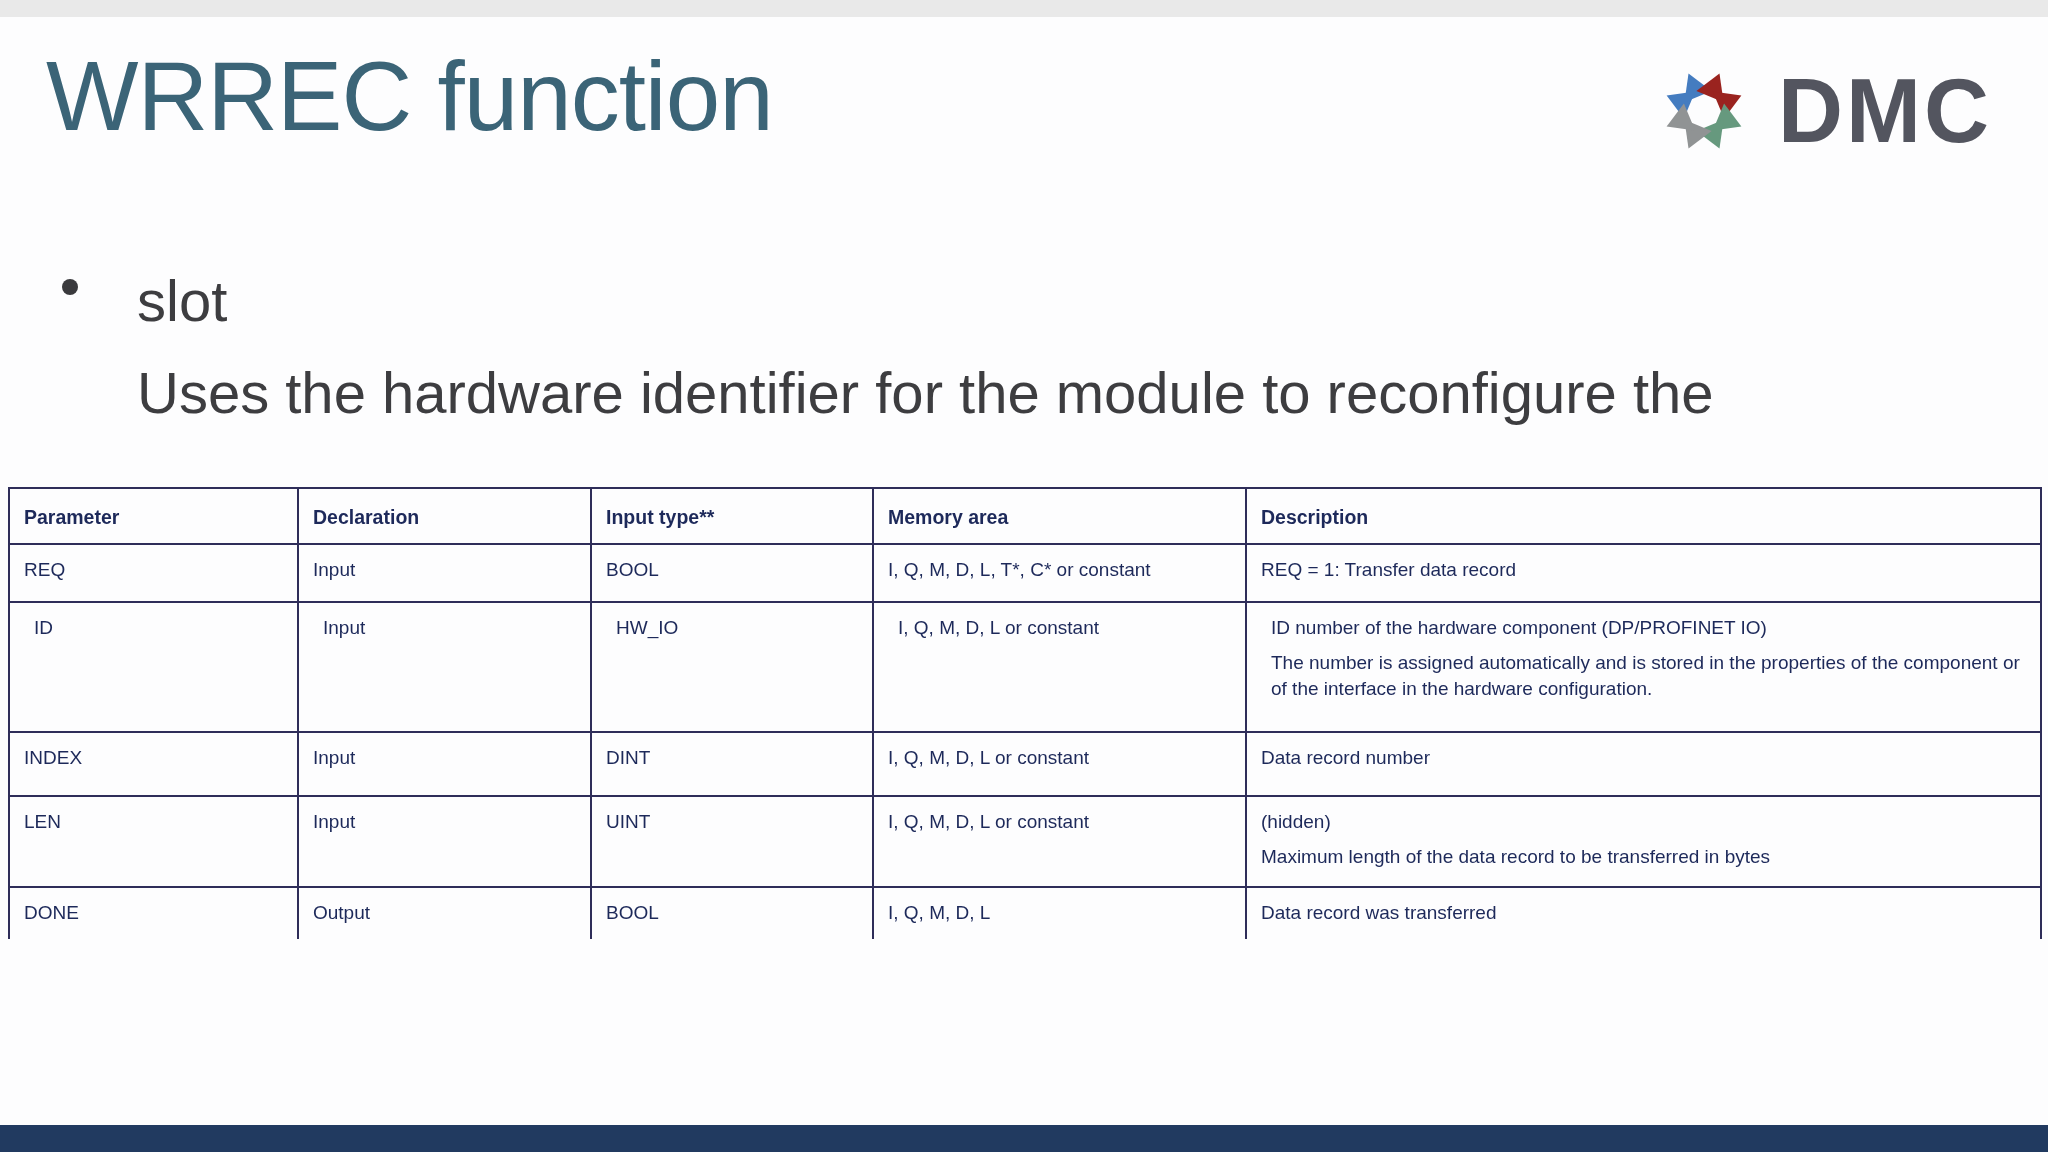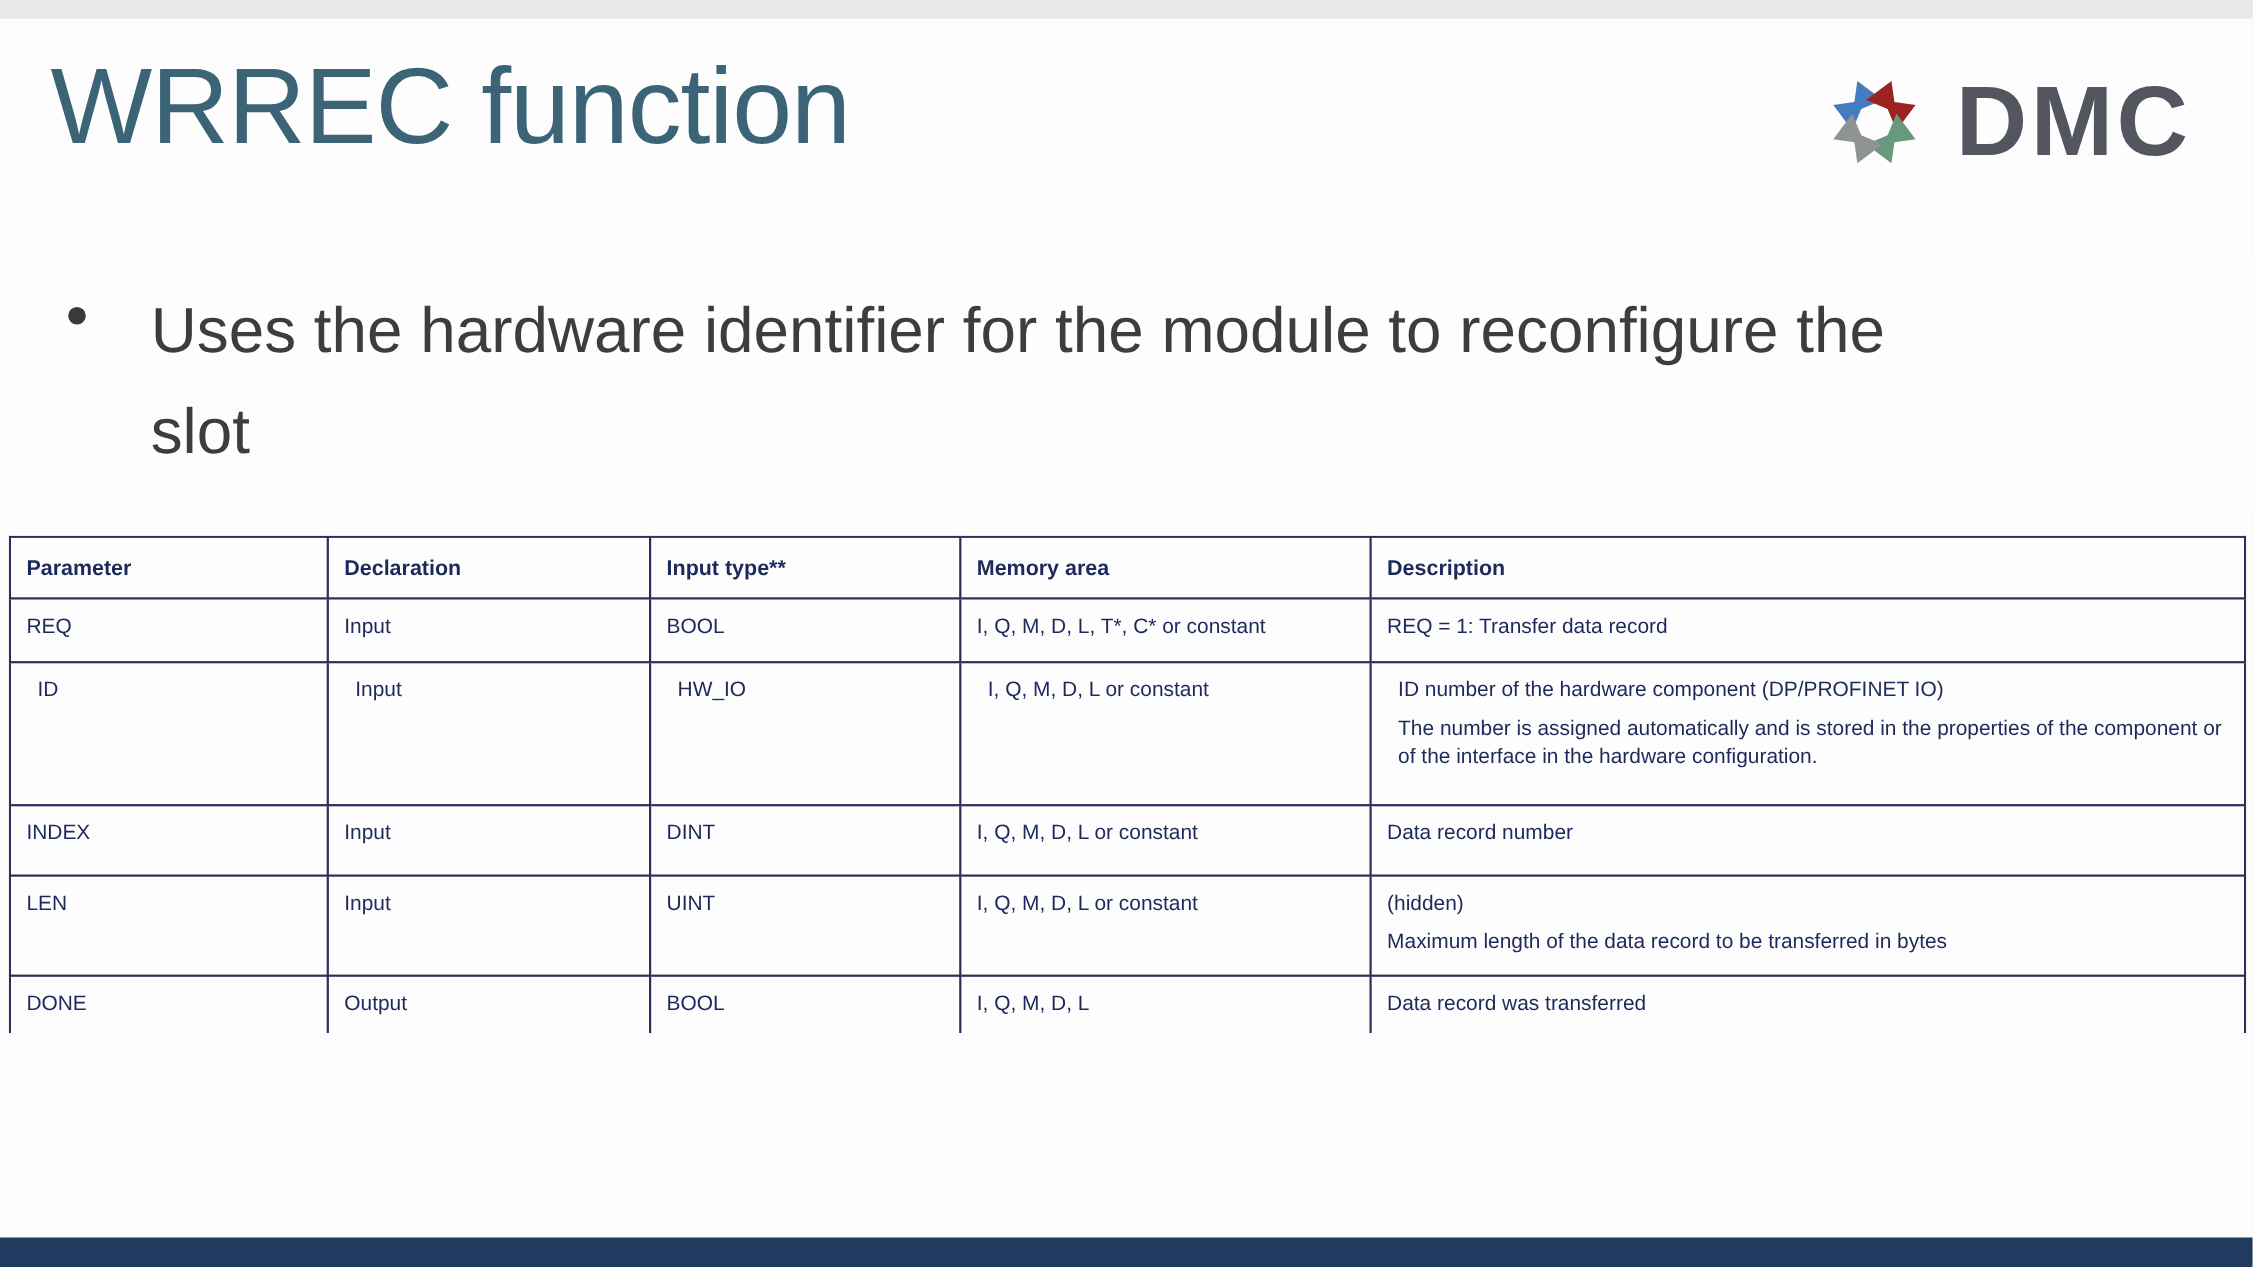--- a/index.html
+++ b/index.html
@@ -102,22 +102,22 @@
         <polygon class="w-gray" transform="rotate(202.5)" points="0,-44 16,-17 -16,-17"></polygon>
         <polygon class="w-gray" transform="rotate(247.5)" points="0,-44 16,-17 -16,-17"></polygon>
       </g>
     </svg>
     <span class="logo-text">DMC</span>
   </div>
 
   <div class="bullet-item">
     <span class="bullet-dot"></span>
     <div class="bullet-text">
+      <span>slot</span>
       <span>Uses the hardware identifier for the module to reconfigure the</span>
-      <span>slot</span>
     </div>
   </div>
 
   <div class="table-clip">
     <table>
       <colgroup>
         <col class="c1">
           <col class="c2">
           <col class="c3">
           <col class="c4">

